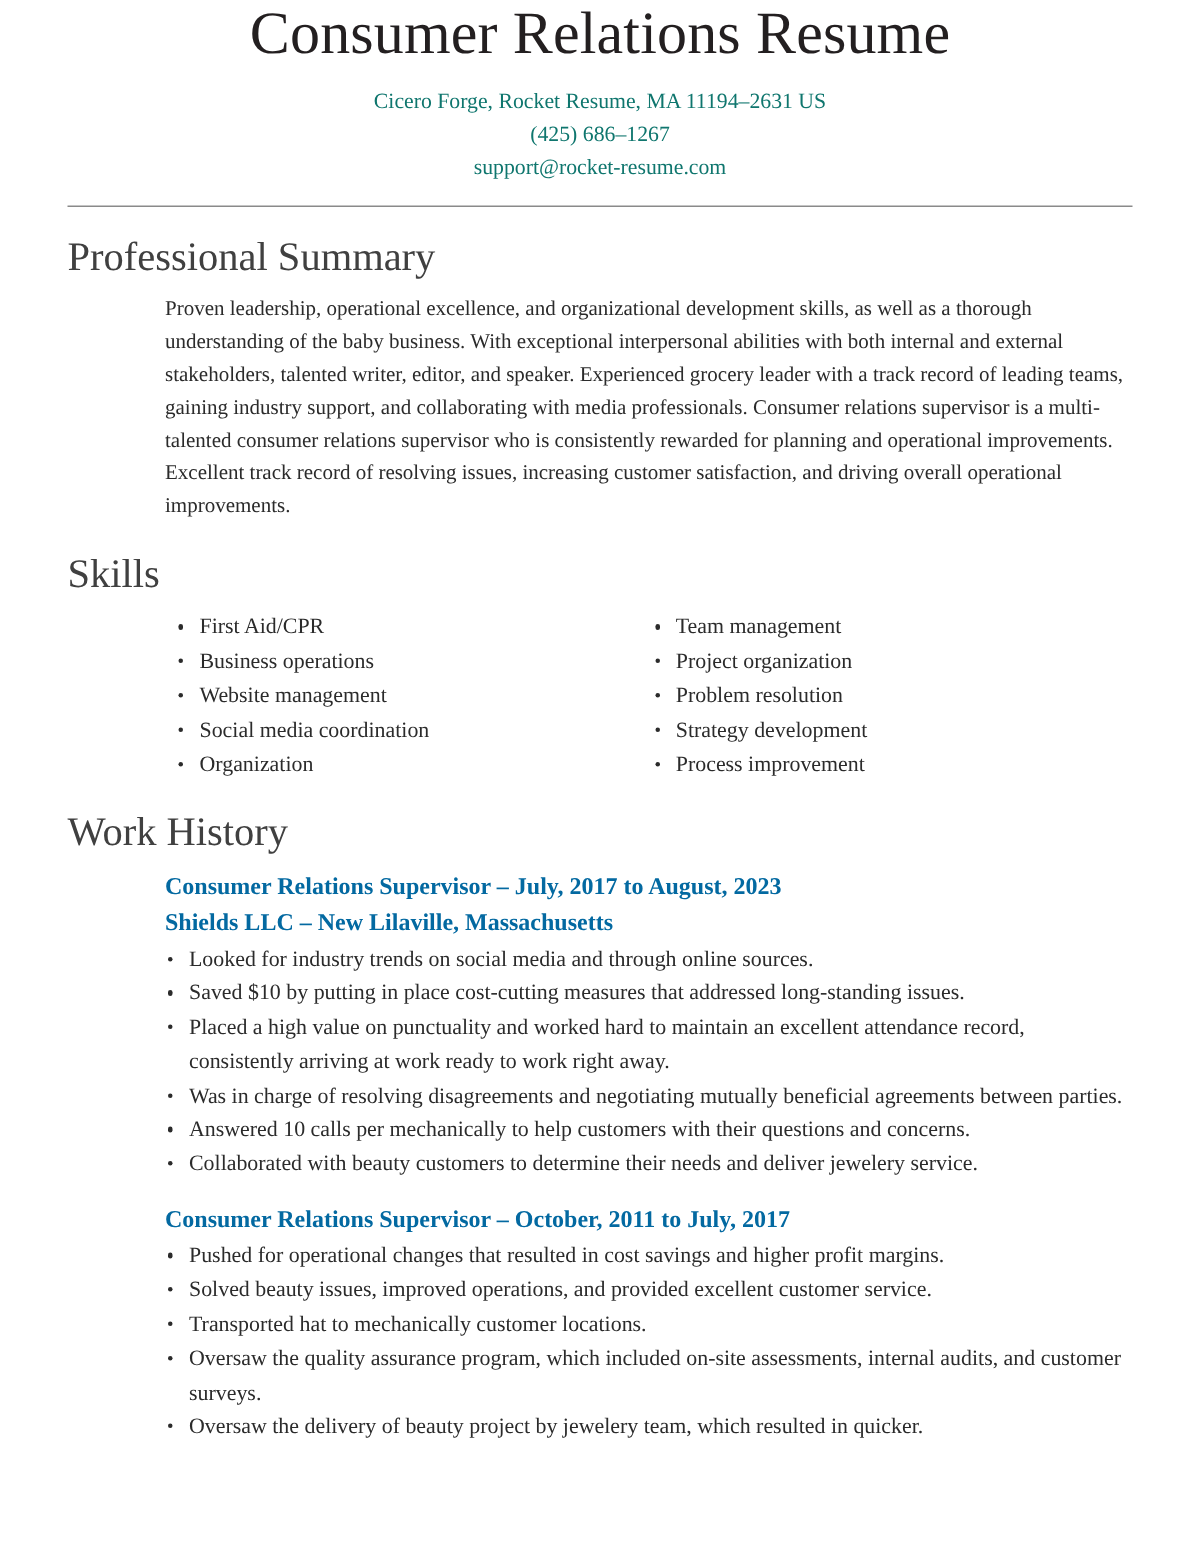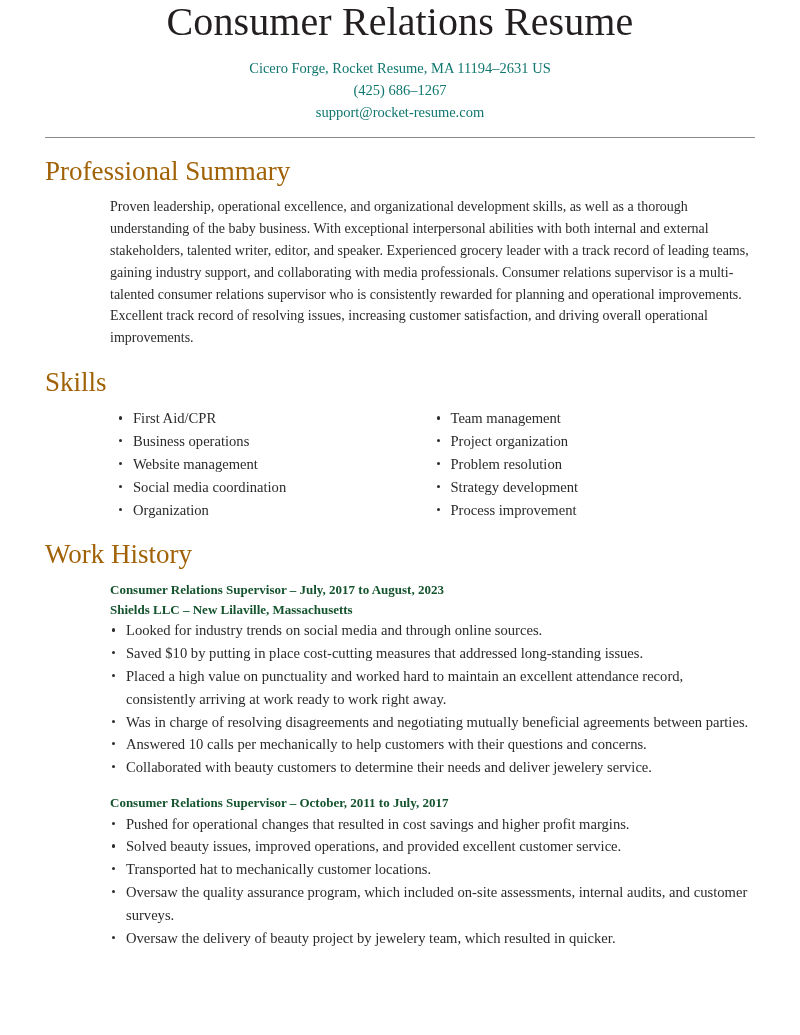--- a/index.html
+++ b/index.html
@@ -42,21 +42,21 @@
   }
 
   
   .section {
     padding: 0 45px;
   }
   .section-heading {
     font-size: 27px;
     font-weight: 400;
     line-height: 1.2;
-    color: #a16207;
+    color: #404040;
     margin: 17px 0 9px 0;
   }
   .section-body {
     padding-left: 65px;
     padding-right: 3px;
   }
   .summary-text {
     font-size: 14px;
     line-height: 1.56;
     text-align: left;
@@ -95,24 +95,24 @@
     border-radius: 50%;
     background: #2b2b2b;
   }
 
   
   .job {
     margin-bottom: 14px;
   }
   .job:last-child { margin-bottom: 0; }
   .job-title, .job-employer, .edu-degree, .edu-school {
-    font-size: 13px;
+    font-size: 16px;
     line-height: 1.53;
     font-weight: 600;
-    color: #14532d;
+    color: #0369a1;
   }
   .job-bullets {
     margin-top: 9px;
     padding-left: 12px;
   }
 </style>
 </head>
 <body>
 
 <div class="page">

